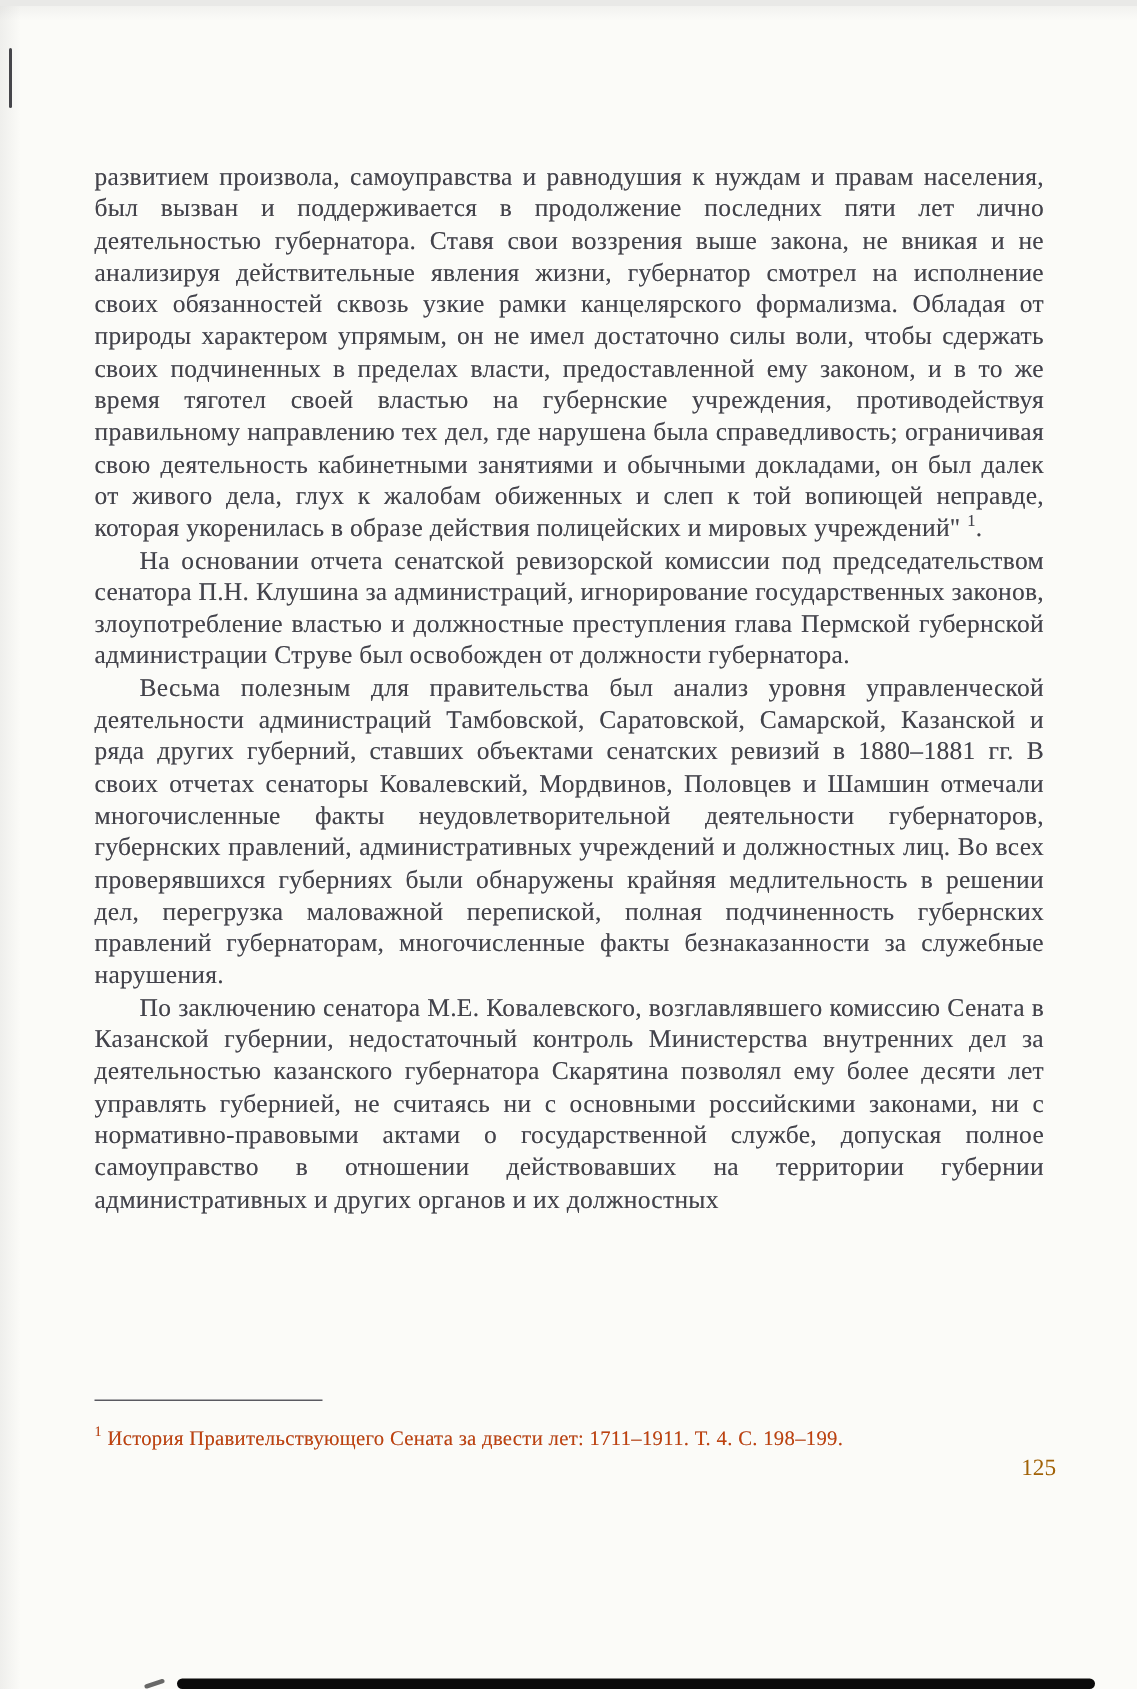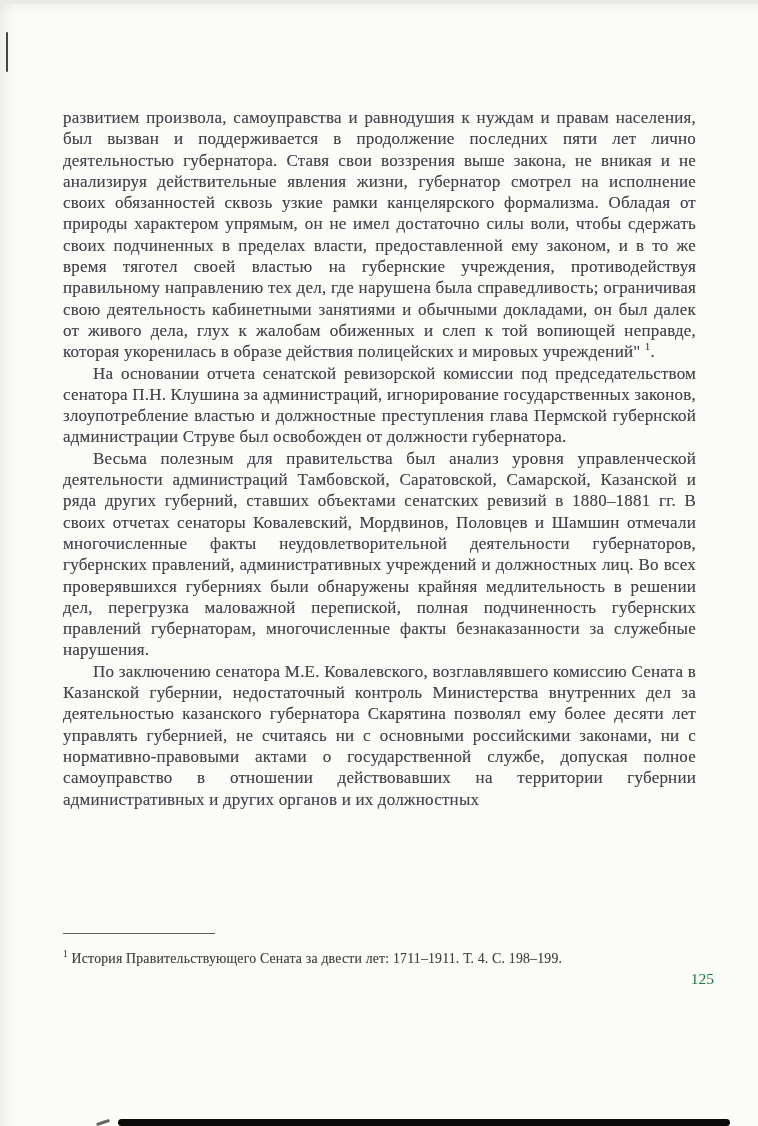--- a/index.html
+++ b/index.html
@@ -61,33 +61,33 @@
   .footnote-rule {
     width: 152px;
     height: 0;
     border-top: 1.6px solid #5a5a61;
   }
   .footnote {
     margin: 16px 0 0 0;
     font-size: 13.8px;
     line-height: 18px;
     letter-spacing: 0.2px;
-    color: #404040;
+    color: #c2410c;
     text-shadow: 0 0 0.4px rgba(70,70,80,0.4);
   }
   .footnote sup {
     font-size: 9.5px;
     line-height: 0;
   }
   .page-number {
     position: absolute;
     top: 966px;
-    right: 44px;
+    right: 54px;
     font-size: 15.5px;
-    color: #15803d;
+    color: #a16207;
   }
   
   .artifact-topleft {
     position: absolute;
     left: 6px;
     top: 28px;
     width: 2px;
     height: 40px;
     background: #45454a;
     border-radius: 1px;

